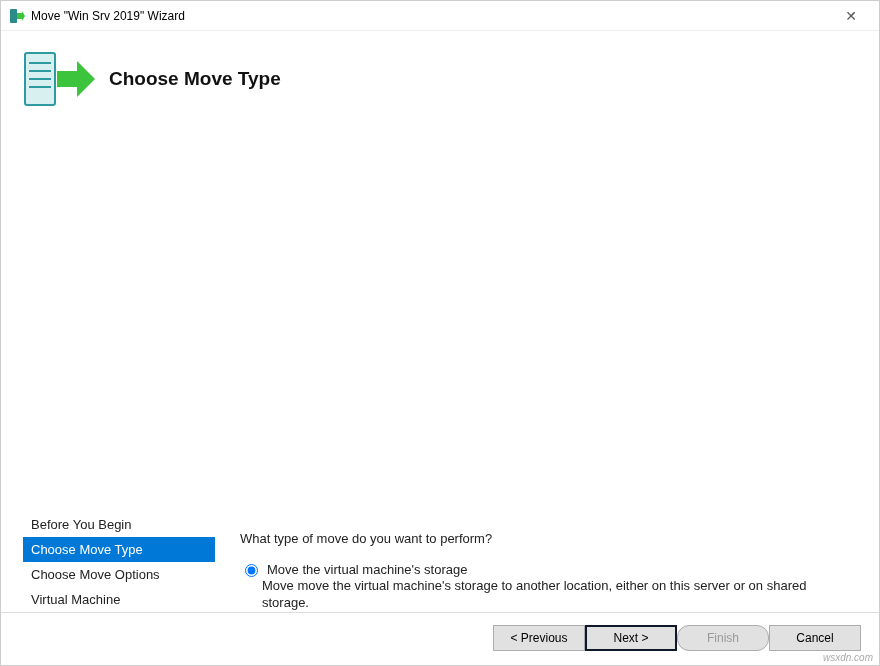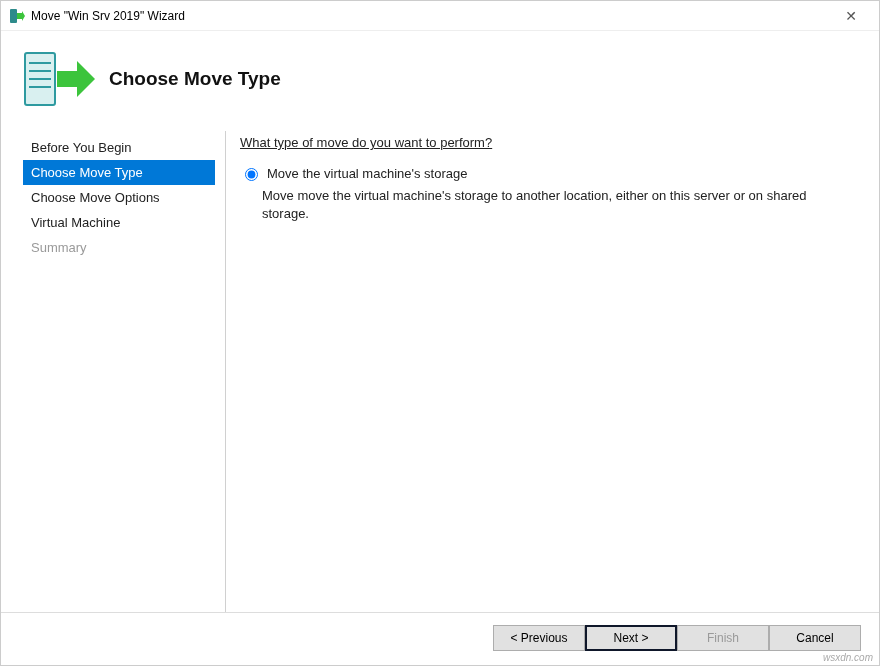--- a/index.html
+++ b/index.html
@@ -33,20 +33,21 @@
   display: flex;
   align-items: center;
 }
 .header .hdr-icon { width: 74px; height: 60px; margin-right: 12px;}
 .header h1 { font-size: 19px; font-weight: 600; margin: 0; color: #111;}
 .body {
   flex: 1;
   display: flex;
   padding: 0 22px;
   min-height: 0;
+  align-items: flex-end;
 }
 .sidebar {
   width: 192px;
   padding-top: 4px;
 }
 .side-item {
   padding: 5px 8px;
   font-size: 13px;
   color: #222;
   cursor: pointer;
@@ -57,43 +58,43 @@
   width: 1px;
   background: #d0d0d0;
   margin: 0 14px 0 10px;
 }
 .content {
   flex: 1;
   padding-top: 4px;
   font-size: 13px;
   color: #222;
 }
-.content .question { margin-bottom: 16px; text-decoration: underline;}
-.opt-row { display: flex; align-items: flex-start; gap: 6px; margin-bottom: 6px;}
+.content .question { margin-bottom: 16px;}
+.opt-row { display: flex; align-items: flex-start; gap: 6px; }
 .opt-row input[type=radio]{ margin-top: 2px;}
 .opt-label { font-size: 13px;}
 .opt-desc { margin-left: 22px; color: #222; line-height: 1.35; font-size: 13px;}
 .footer {
   border-top: 1px solid #ddd;
   padding: 12px 18px 14px;
   display: flex;
   justify-content: flex-end;
 }
 .btn {
   min-width: 92px;
   height: 26px;
   padding: 0 14px;
   background: #e1e1e1;
   border: 1px solid #adadad;
   font-size: 12px;
   color: #000;
   cursor: pointer;
 }
 .btn.default { border: 2px solid #0f172a; padding: 0 13px;}
-.btn.disabled { color: #9a9a9a; cursor: default;}
+.btn.disabled { color: #9a9a9a; cursor: default; border-radius: 12px;}
 .watermark {
   position: absolute;
   right: 6px;
   bottom: 2px;
   font-size: 10px;
   color: #aaa;
   font-style: italic;
 }
 </style>
 </head>
@@ -125,21 +126,20 @@
     </span>
     <h1>Choose Move Type</h1>
   </div>
 
   <div class="body">
     <div class="sidebar">
       <div class="side-item">Before You Begin</div>
       <div class="side-item active">Choose Move Type</div>
       <div class="side-item">Choose Move Options</div>
       <div class="side-item">Virtual Machine</div>
-      <div class="side-item disabled">Summary</div>
     </div>
     <div class="divider"></div>
     <div class="content">
       <div class="question">What type of move do you want to perform?</div>
       <div class="opt-row">
         <input type="radio" checked="" style="">
         <span class="opt-label">Move the virtual machine's storage</span>
       </div>
       <div class="opt-desc">Move move the virtual machine's storage to another location, either on this server or on shared storage.</div>
     </div>

